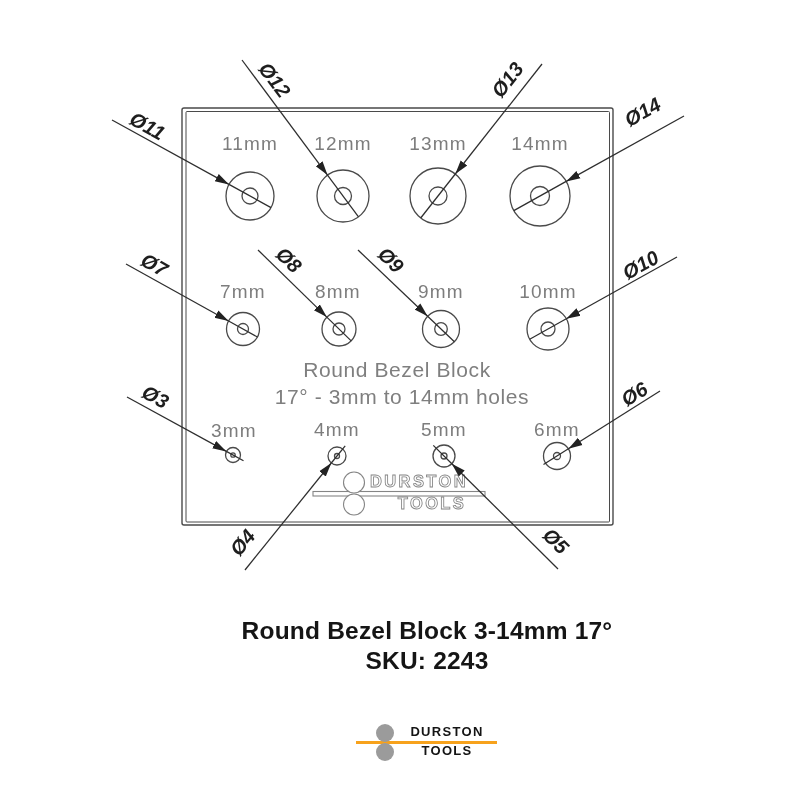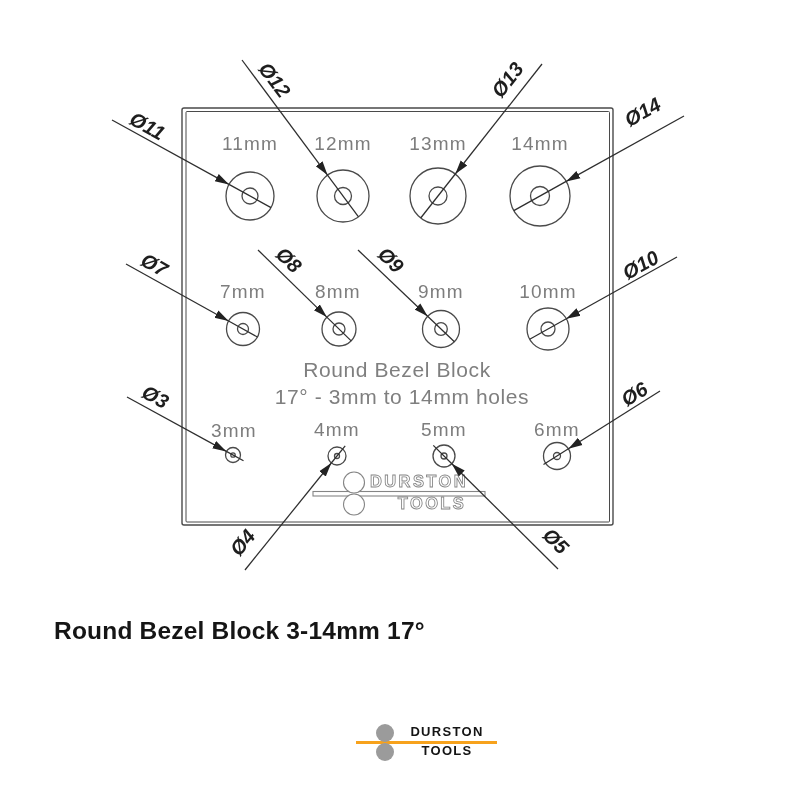--- a/index.html
+++ b/index.html
@@ -26,21 +26,21 @@
     font-family:"Liberation Sans",sans-serif;
   }
   .hole-outline{fill:#ffffff;stroke:#4a4a4a;stroke-width:1.3;}
   .leader{stroke:#2e2e2e;stroke-width:1.25;fill:none;}
   .block-edge{fill:#ffffff;stroke:#4a4a4a;stroke-width:1.4;}
   .block-edge-inner{fill:none;stroke:#4a4a4a;stroke-width:1;}
   .logo-plate{fill:#ffffff;stroke:#858585;stroke-width:1.1;}
 
   .caption{
     position:absolute;top:616px;left:54px;right:0;
-    color:#151515;font-weight:bold;
+    text-align:center;color:#151515;font-weight:bold;
     font-size:24.5px;line-height:29.5px;letter-spacing:0.2px;
   }
   .footer-logo{position:absolute;left:356px;top:722px;width:141px;height:44px;}
   .footer-roll{position:absolute;left:20px;width:18px;height:18px;border-radius:50%;background:#9b9b9b;}
   .footer-roll.top{top:2px;}
   .footer-roll.bottom{top:21px;}
   .footer-bar{position:absolute;left:0;top:19px;width:141px;height:3.2px;background:#f7a21c;}
   .footer-text{position:absolute;left:43px;width:96px;text-align:center;color:#141414;
     font-weight:bold;font-size:13px;letter-spacing:1.3px;line-height:13px;}
   .footer-text.line1{top:3px;}
@@ -203,20 +203,21 @@
     <text class="callout-text" x="152" y="403" transform="rotate(29 152 403)">Ø3</text>
     <text class="callout-text" x="248" y="547" transform="rotate(-51 248 547)">Ø4</text>
     <text class="callout-text" x="551" y="546" transform="rotate(45 551 546)">Ø5</text>
     <text class="callout-text" x="638" y="400" transform="rotate(-32 638 400)">Ø6</text>
   </g>
 </svg>
 
 
 <div class="caption">
   <div>Round Bezel Block 3-14mm 17°</div>
+  <div>SKU: 2243</div>
 </div>
 
 
 <div class="footer-logo">
   <div class="footer-bar"></div>
   <div class="footer-roll top"></div>
   <div class="footer-roll bottom"></div>
   <div class="footer-text line1">DURSTON</div>
   <div class="footer-text line2">TOOLS</div>
 </div>

